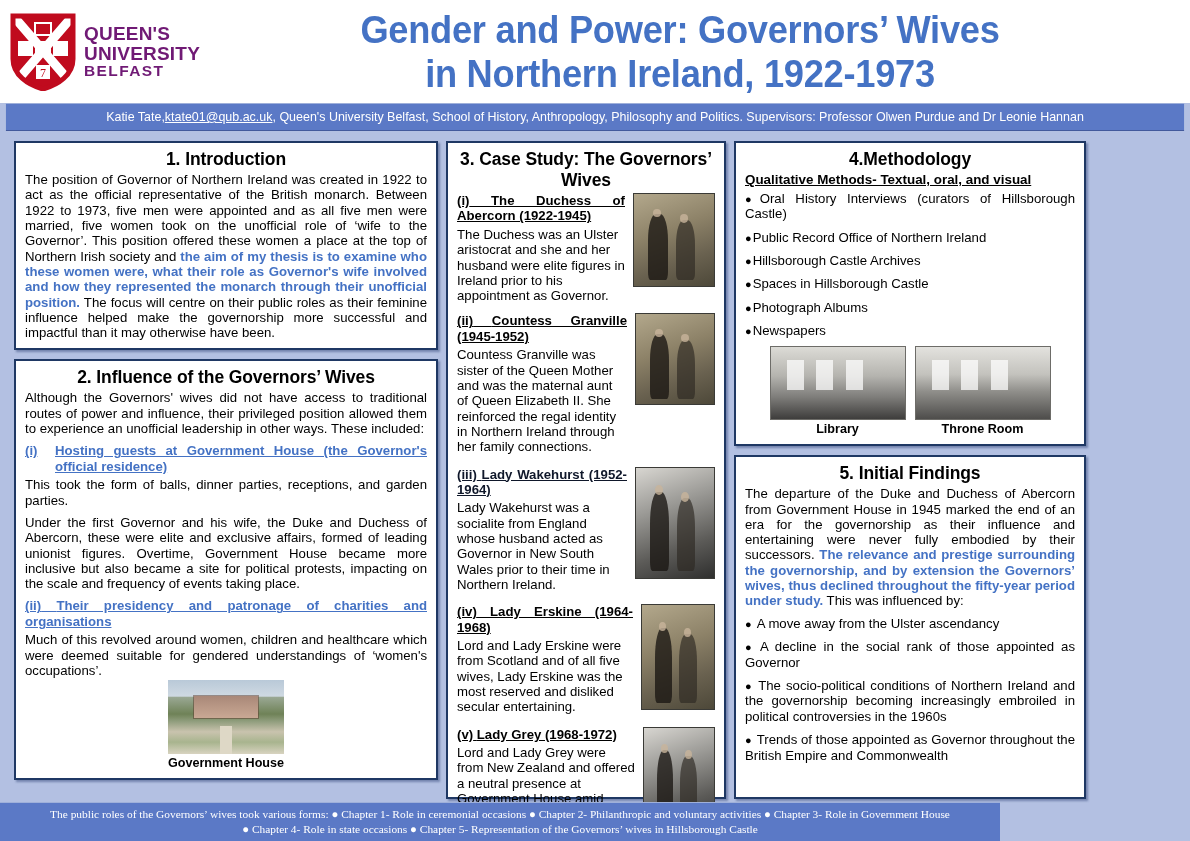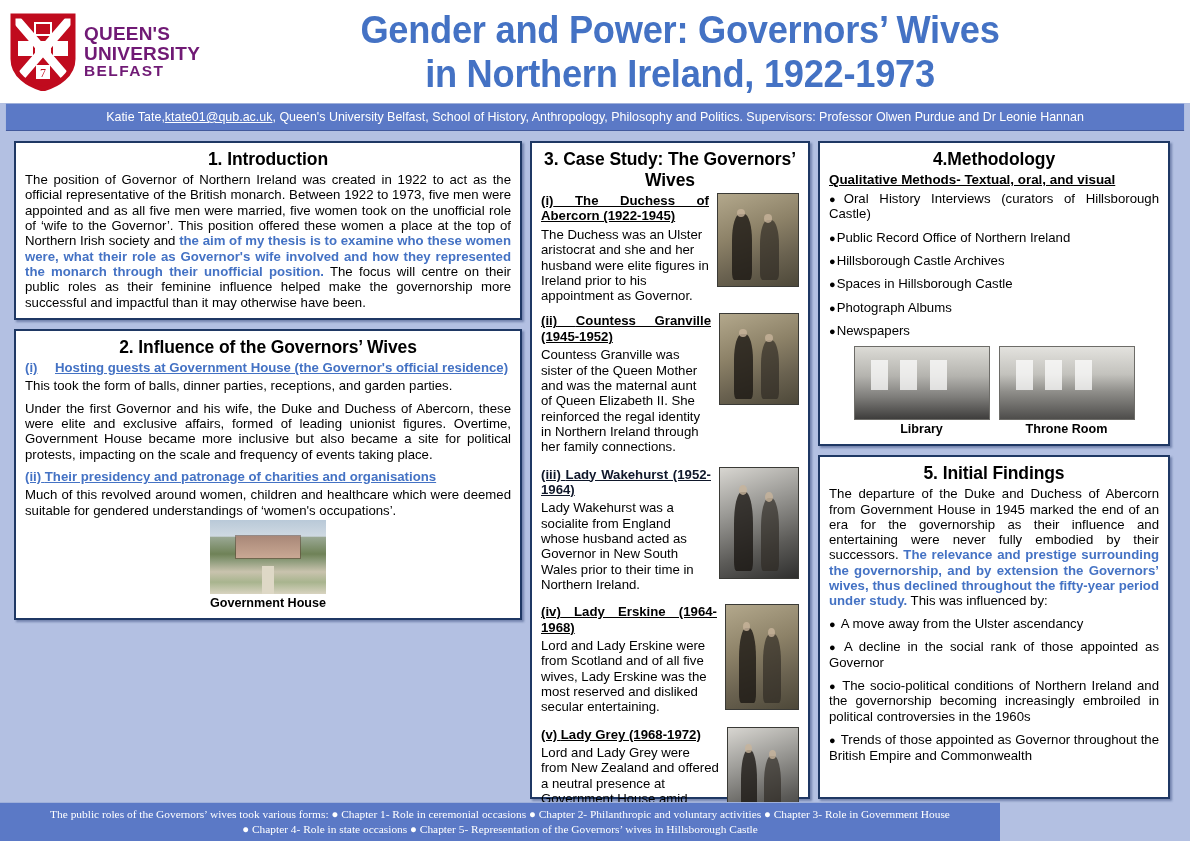--- a/index.html
+++ b/index.html
@@ -93,21 +93,21 @@
     position: absolute;
     left: 0; top: 131px;
     width: 1190px;
     height: 668px;
     display: flex;
     gap: 8px;
     padding: 10px 12px 0 14px;
     box-sizing: border-box;
   }
   .col { display: flex; flex-direction: column; gap: 9px; }
-  .col-left   { width: 508px; flex: none; }
+  .col-left   { width: 424px; flex: none; }
   .col-mid    { width: 280px; flex: none; }
   .col-right  { width: 352px; flex: none; }
 
   .panel {
     background: #ffffff;
     border: 2px solid #1f3864;
     box-shadow: 2px 2px 2px rgba(40,60,110,0.45);
     padding: 5px 9px 8px 9px;
     box-sizing: border-box;
   }
@@ -279,20 +279,21 @@
 
   <div class="col col-left">
 
     <div class="panel">
       <h2>1. Introduction</h2>
       <p class="last"><span>The position of Governor of Northern Ireland was created in 1922 to act as the official representative of the British monarch. Between 1922 to 1973, five men were appointed and as all five men were married, five women took on the unofficial role of ‘wife to the Governor’. This position offered these women a place at the top of Northern Irish society and </span><span class="hl">the aim of my thesis is to examine who these women were, what their role as Governor's wife involved and how they represented the monarch through their unofficial position.</span><span> The focus will centre on their public roles as their feminine influence helped make the governorship more successful and impactful than it may otherwise have been.</span></p>
     </div>
 
     <div class="panel">
       <h2>2. Influence of the Governors’ Wives</h2>
+      <p>Although the Governors' wives did not have access to traditional routes of power and influence, their privileged position allowed them to experience an unofficial leadership in other ways. These included:</p>
 
       <div class="subhead">
         <span class="num">(i)</span>
         <span class="txt">Hosting guests at Government House (the Governor's official residence)</span>
       </div>
       <p>This took the form of balls, dinner parties, receptions, and garden parties.</p>
       <p>Under the first Governor and his wife, the Duke and Duchess of Abercorn, these were elite and exclusive affairs, formed of leading unionist figures. Overtime, Government House became more inclusive but also became a site for political protests, impacting on the scale and frequency of events taking place.</p>
 
       <div class="subhead inline">
         <span class="num">(ii)</span>

